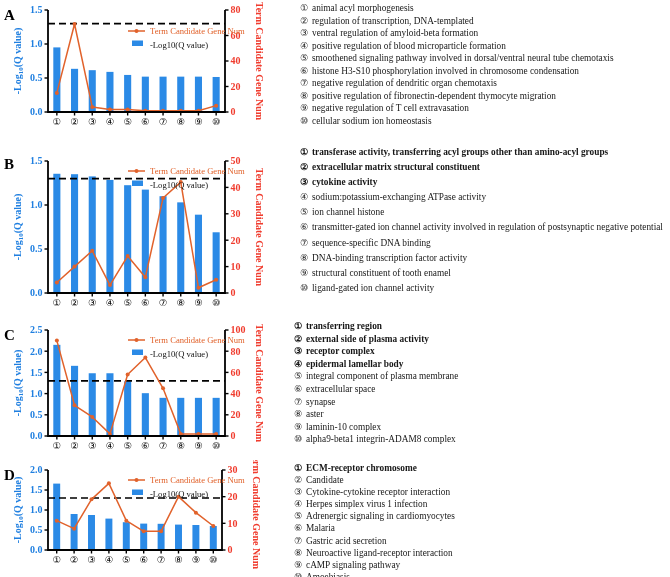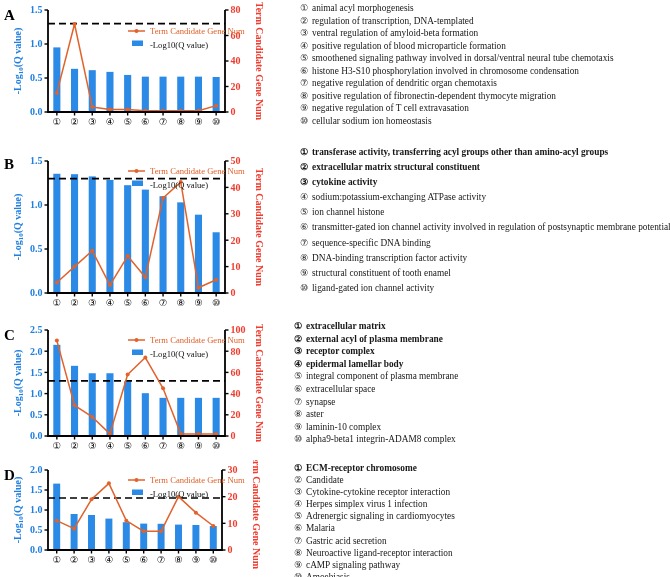--- a/index.html
+++ b/index.html
@@ -215,21 +215,21 @@
             <text x="150" y="44.8" class="legtxt" fill="#111111">-Log10(Q value)</text>
           </g>
         </svg>
       </div>
     <div class="legendwrap" style="left:300px;top:2px;">
         <div class="legend-line bold" style="height: 15.1px; font-size: 9.3px; line-height: 15.1px;"><span class="lg-num">①</span><span>transferase activity, transferring acyl groups other than amino-acyl groups</span></div>
         <div class="legend-line bold" style="height: 15.1px; font-size: 9.3px; line-height: 15.1px;"><span class="lg-num">②</span><span>extracellular matrix structural constituent</span></div>
         <div class="legend-line bold" style="height: 15.1px; font-size: 9.3px; line-height: 15.1px;"><span class="lg-num">③</span><span>cytokine activity</span></div>
         <div class="legend-line" style="height: 15.1px; font-size: 9.3px; line-height: 15.1px;"><span class="lg-num">④</span><span>sodium:potassium-exchanging ATPase activity</span></div>
         <div class="legend-line" style="height: 15.1px; font-size: 9.3px; line-height: 15.1px;"><span class="lg-num">⑤</span><span>ion channel histone</span></div>
-        <div class="legend-line" style="height: 15.1px; font-size: 9.3px; line-height: 15.1px;"><span class="lg-num">⑥</span><span>transmitter-gated ion channel activity involved in regulation of postsynaptic membrane potential</span></div>
+        <div class="legend-line" style="height: 15.1px; font-size: 9.3px; line-height: 15.1px;"><span class="lg-num">⑥</span><span>transmitter-gated ion channel activity involved in regulation of postsynaptic negative potential</span></div>
         <div class="legend-line" style="height: 15.1px; font-size: 9.3px; line-height: 15.1px;"><span class="lg-num">⑦</span><span>sequence-specific DNA binding</span></div>
         <div class="legend-line" style="height: 15.1px; font-size: 9.3px; line-height: 15.1px;"><span class="lg-num">⑧</span><span>DNA-binding transcription factor activity</span></div>
         <div class="legend-line" style="height: 15.1px; font-size: 9.3px; line-height: 15.1px;"><span class="lg-num">⑨</span><span>structural constituent of tooth enamel</span></div>
         <div class="legend-line" style="height: 15.1px; font-size: 9.3px; line-height: 15.1px;"><span class="lg-num">⑩</span><span>ligand-gated ion channel activity</span></div>
       </div>
   </div>
 
   <div class="panel" id="panel-C" style="top:318px;height:142px;">
     <div class="plotwrap">
         <svg width="300" height="142" viewBox="0 0 300 142">
@@ -318,22 +318,22 @@
           <g>
             <line x1="128" y1="22" x2="145" y2="22" stroke="#e1622b" stroke-width="1.5"></line>
             <circle cx="136.5" cy="22" r="2" fill="#e1622b"></circle>
             <text x="150" y="25.2" class="legtxt" fill="#e1622b">Term Candidate Gene Num</text>
             <rect x="132" y="31.5" width="11" height="5.5" fill="#2b8ae6"></rect>
             <text x="150" y="38.8" class="legtxt" fill="#111111">-Log10(Q value)</text>
           </g>
         </svg>
       </div>
     <div class="legendwrap" style="left:294px;top:2px;">
-        <div class="legend-line bold" style="height: 12.6px; font-size: 9.3px; line-height: 12.6px;"><span class="lg-num">①</span><span>extracellular matrix</span></div>
-        <div class="legend-line bold" style="height: 12.6px; font-size: 9.3px; line-height: 12.6px;"><span class="lg-num">②</span><span>external acyl of plasma membrane</span></div>
+        <div class="legend-line bold" style="height: 12.6px; font-size: 9.3px; line-height: 12.6px;"><span class="lg-num">①</span><span>transferring region</span></div>
+        <div class="legend-line bold" style="height: 12.6px; font-size: 9.3px; line-height: 12.6px;"><span class="lg-num">②</span><span>external side of plasma activity</span></div>
         <div class="legend-line bold" style="height: 12.6px; font-size: 9.3px; line-height: 12.6px;"><span class="lg-num">③</span><span>receptor complex</span></div>
         <div class="legend-line bold" style="height: 12.6px; font-size: 9.3px; line-height: 12.6px;"><span class="lg-num">④</span><span>epidermal lamellar body</span></div>
         <div class="legend-line" style="height: 12.6px; font-size: 9.3px; line-height: 12.6px;"><span class="lg-num">⑤</span><span>integral component of plasma membrane</span></div>
         <div class="legend-line" style="height: 12.6px; font-size: 9.3px; line-height: 12.6px;"><span class="lg-num">⑥</span><span>extracellular space</span></div>
         <div class="legend-line" style="height: 12.6px; font-size: 9.3px; line-height: 12.6px;"><span class="lg-num">⑦</span><span>synapse</span></div>
         <div class="legend-line" style="height: 12.6px; font-size: 9.3px; line-height: 12.6px;"><span class="lg-num">⑧</span><span>aster</span></div>
         <div class="legend-line" style="height: 12.6px; font-size: 9.3px; line-height: 12.6px;"><span class="lg-num">⑨</span><span>laminin-10 complex</span></div>
         <div class="legend-line" style="height: 12.6px; font-size: 9.3px; line-height: 12.6px;"><span class="lg-num">⑩</span><span>alpha9-beta1 integrin-ADAM8 complex</span></div>
       </div>
   </div>

